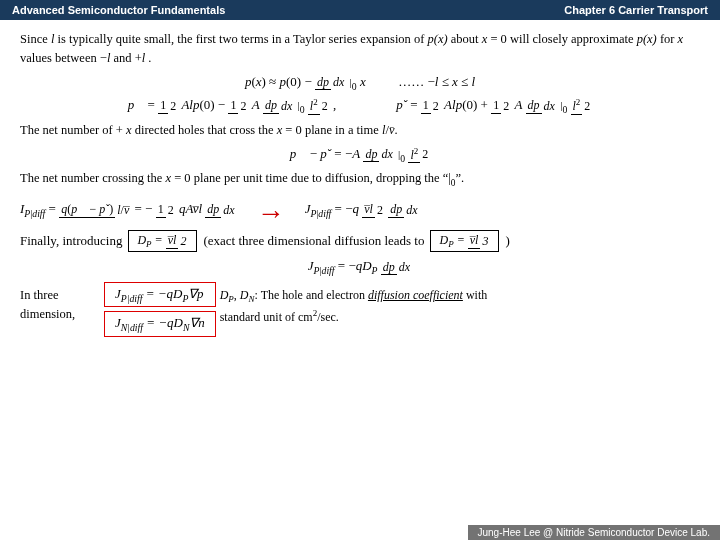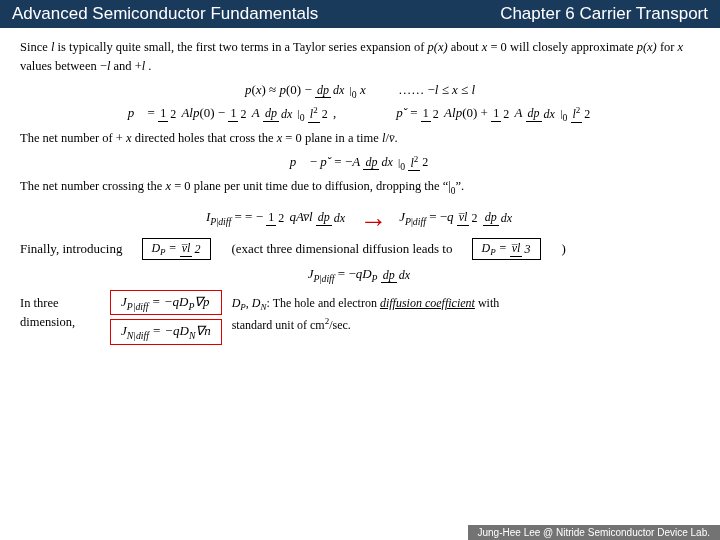--- a/index.html
+++ b/index.html
@@ -14,23 +14,23 @@
     }
 
     
     .header {
       display: flex;
       justify-content: space-between;
       align-items: center;
       background: #1a3a5c;
       color: #fff;
       padding: 4px 12px;
-      font-size: 17px;
+      font-size: 11px;
       font-family: Arial, sans-serif;
-      font-weight: normal;
+      font-weight: bold;
     }
 
     
     .content {
       padding: 10px 20px 6px 20px;
       position: relative;
     }
 
     .text-block {
       font-size: 12.5px;
@@ -77,30 +77,30 @@
       display: inline-block;
       font-style: italic;
       font-family: 'Times New Roman', Times, serif;
       font-size: 13px;
     }
 
     
     .finally-row {
       display: flex;
       align-items: center;
-      gap: 20px;
+      gap: 6px;
       margin: 6px 0 4px 0;
       font-size: 13px;
     }
 
     
     .three-dim-row {
       display: flex;
       align-items: flex-start;
-      gap: 10px;
+      gap: 4px;
       margin-top: 6px;
     }
 
     .three-dim-label {
       min-width: 80px;
       font-size: 12.5px;
       line-height: 1.5;
       padding-top: 4px;
     }
 
@@ -130,22 +130,21 @@
     }
 
     sup { font-size: 0.75em; vertical-align: super; }
     sub { font-size: 0.75em; vertical-align: sub; }
 
     .italic { font-style: italic; }
 
     .diff-eq-row {
       display: flex;
       align-items: center;
-      justify-content: center;
-      gap: 12px;
+      gap: 20px;
       margin: 6px 0;
     }
 
     .red-arrow {
       color: #cc0000;
       font-size: 28px;
       line-height: 1;
     }
   </style>
 </head>
@@ -239,20 +238,24 @@
     </span>
   </div>
 
   <p class="text-block">
     The net number crossing the <span class="italic">x</span> = 0 plane per unit time due to diffusion, dropping the “|<sub>0</sub>”.
   </p>
 
   <div class="diff-eq-row">
     <span>
       <span class="italic">I</span><sub><span class="italic">P</span>|<span class="italic">diff</span></sub> =
+      <span class="fraction">
+        <span class="num"><span class="italic">q</span>(<span class="italic">p⃗</span> − <span class="italic">pˇ</span>)</span>
+        <span class="den"><span class="italic">l</span>/<span class="italic">v̅</span></span>
+      </span>
       = −
       <span class="fraction">
         <span class="num">1</span>
         <span class="den">2</span>
       </span>
       <span class="italic">qAv̅l</span>
       <span class="fraction">
         <span class="num"><span class="italic">dp</span></span>
         <span class="den"><span class="italic">dx</span></span>
       </span>

